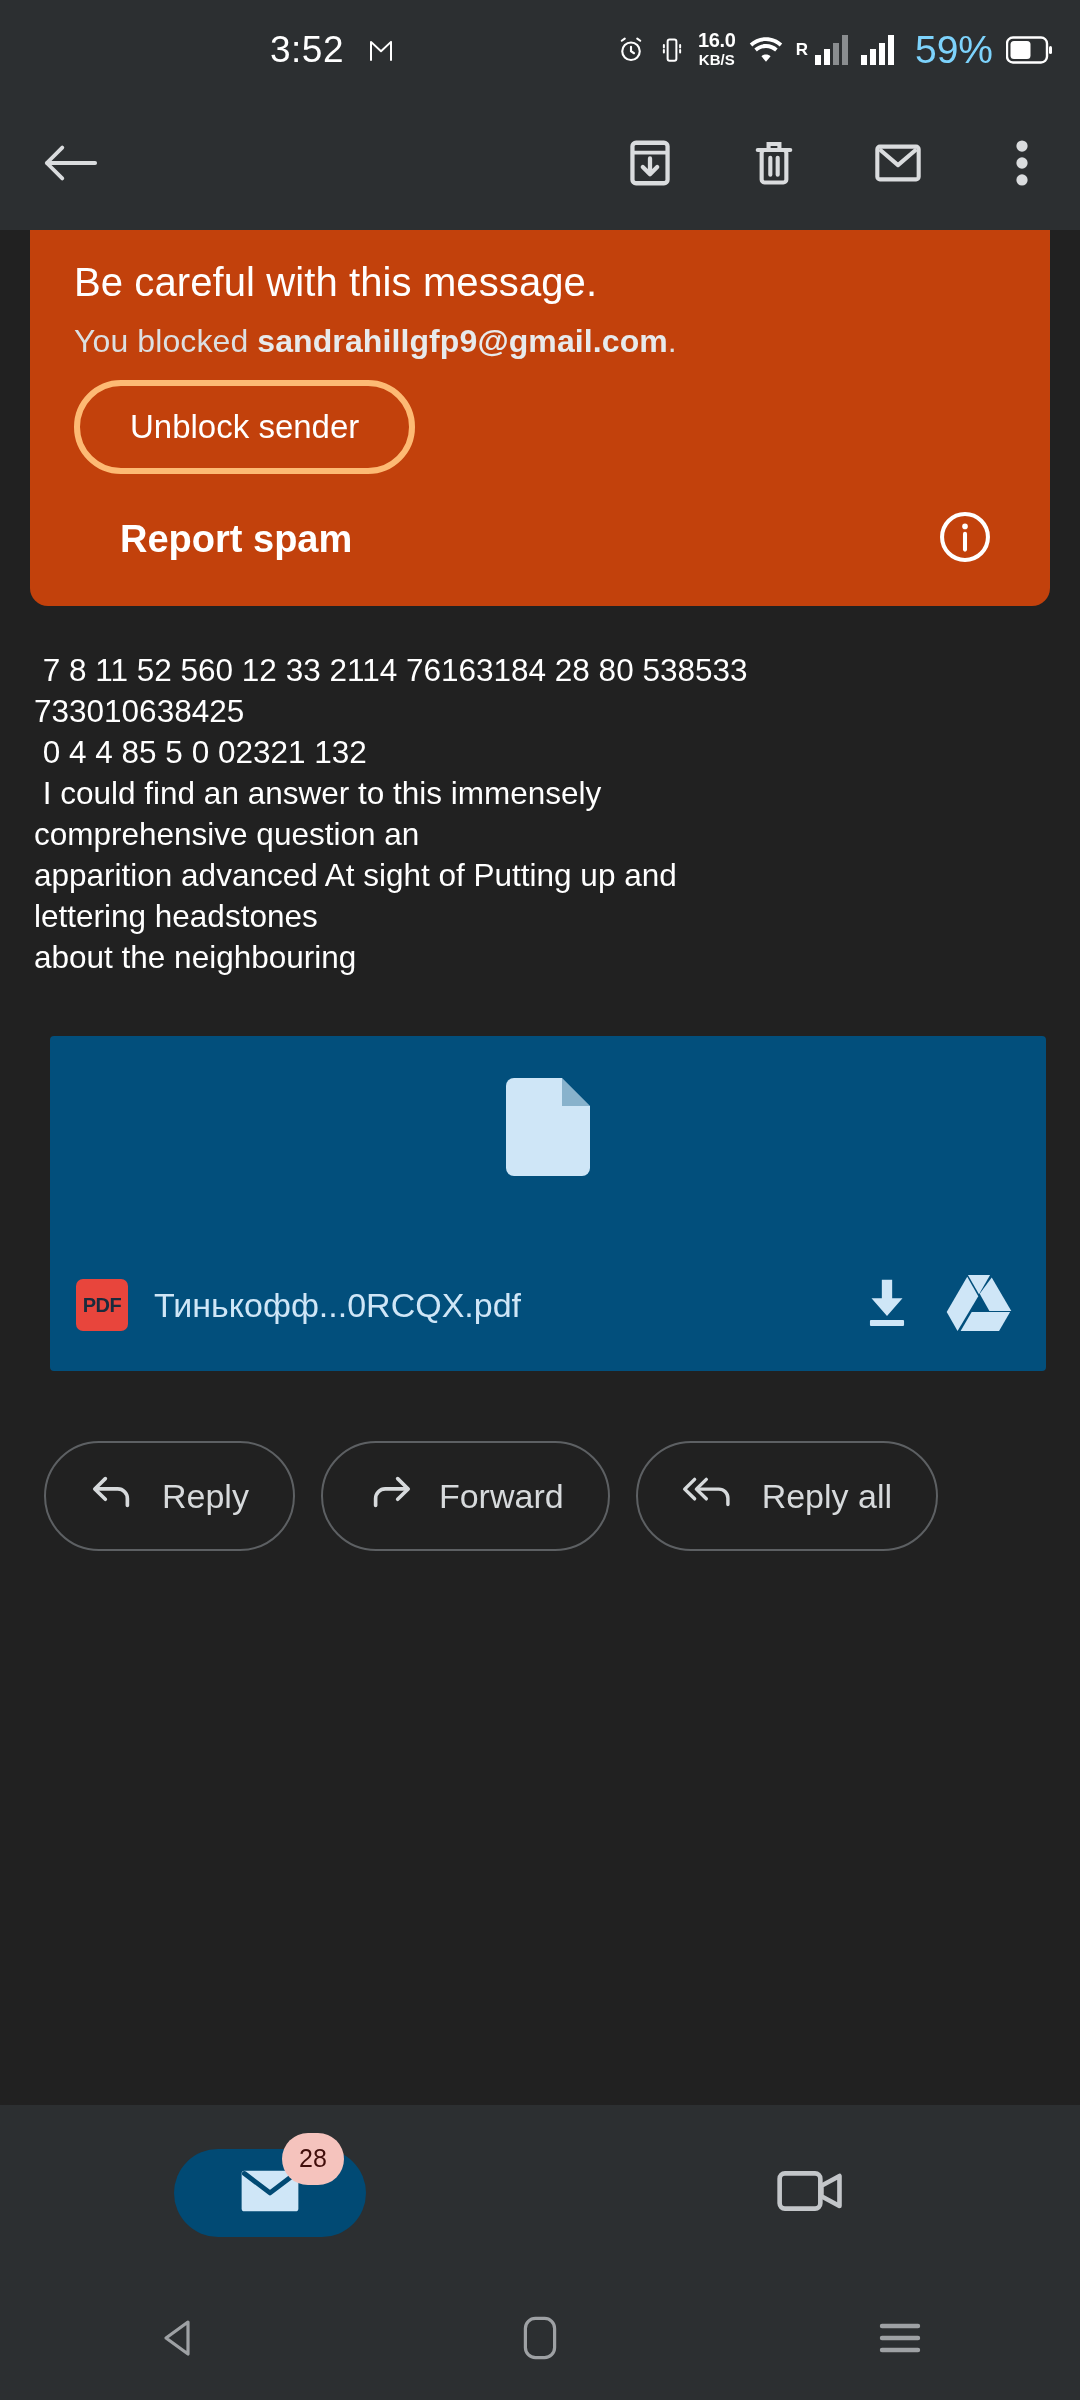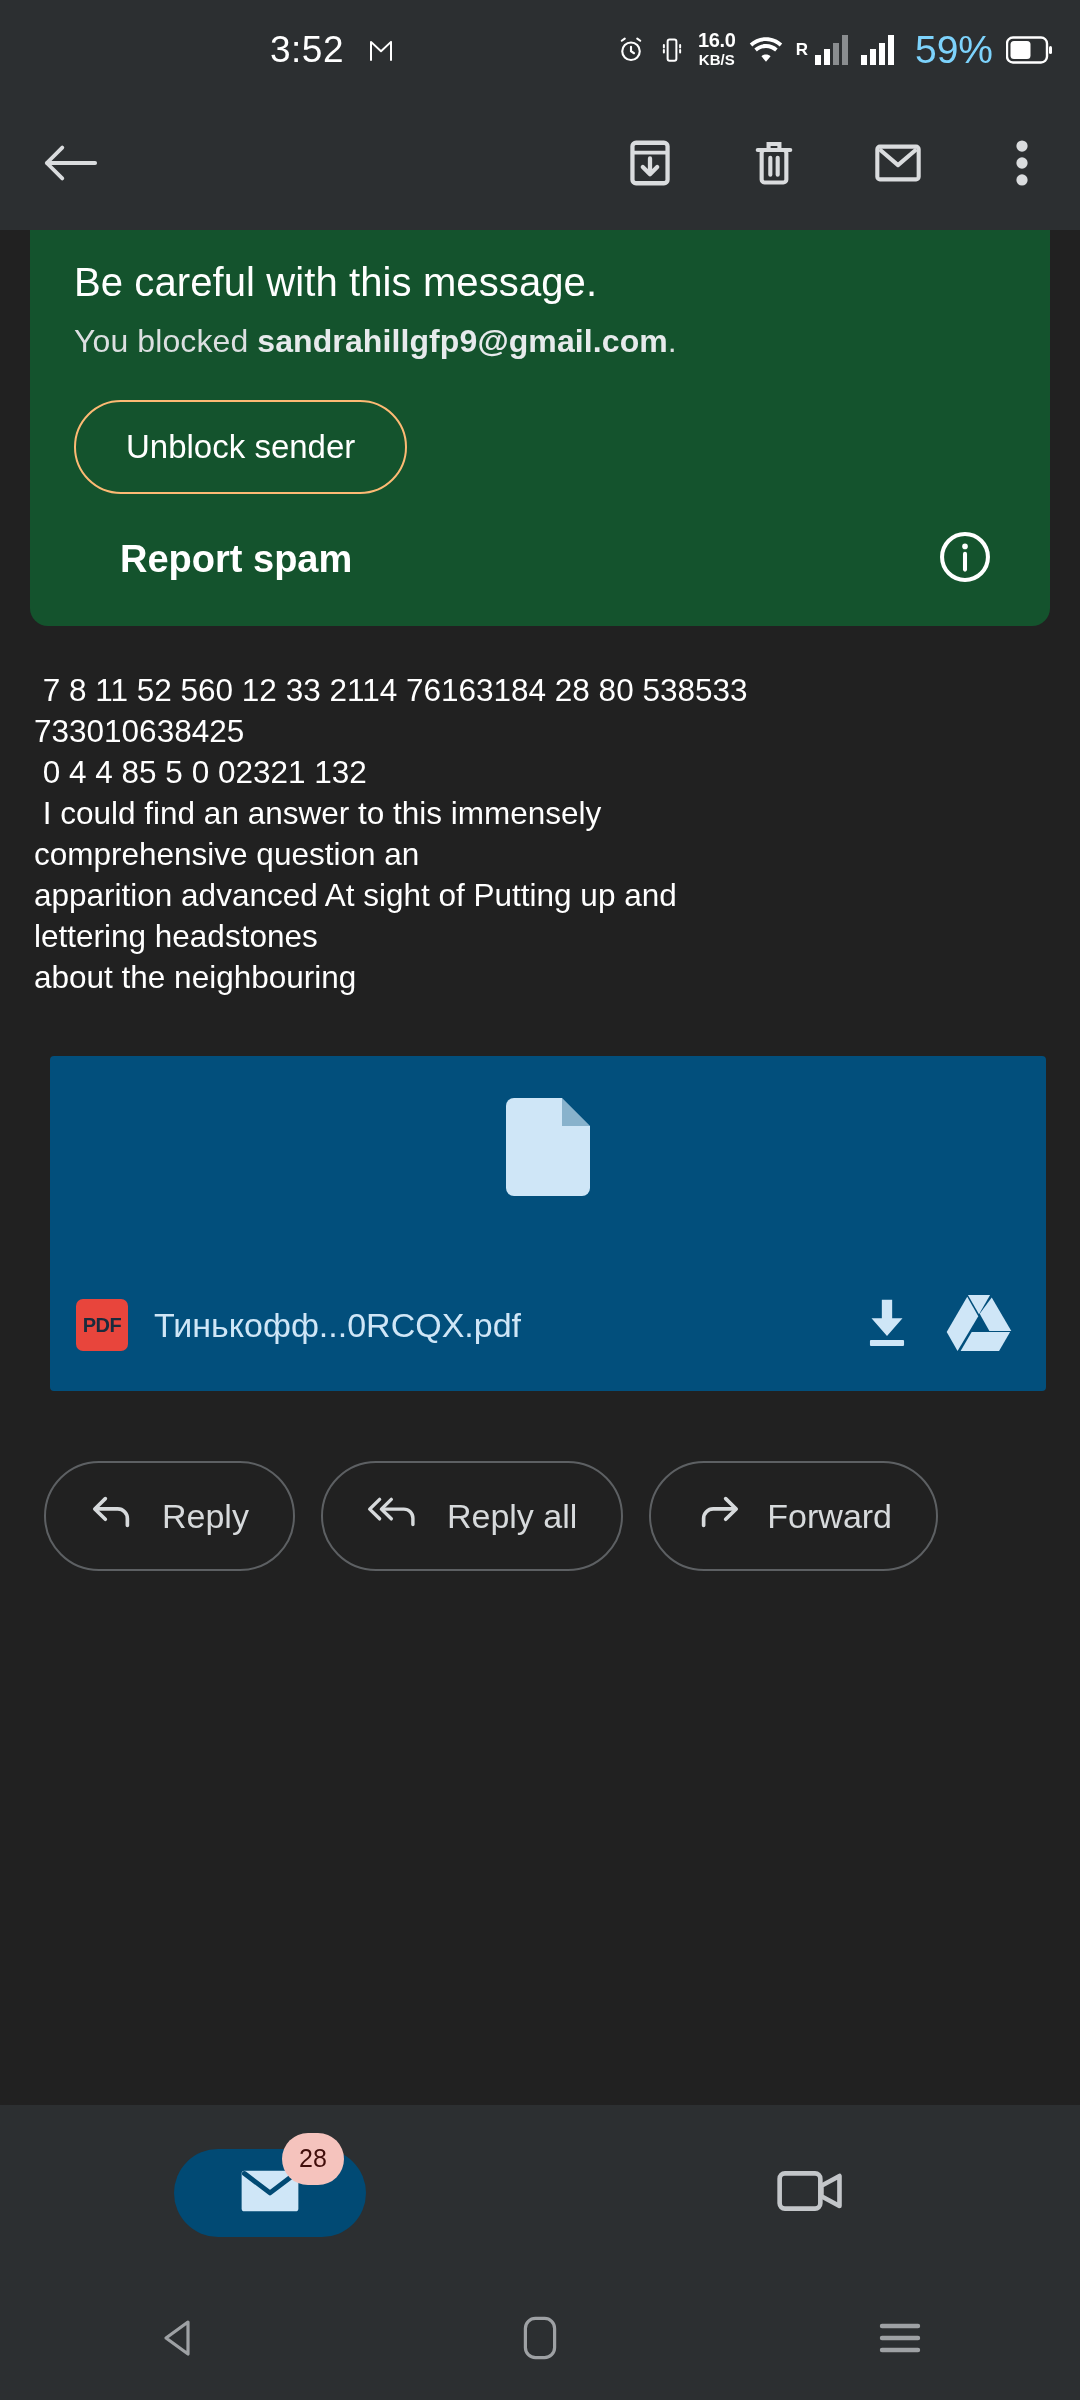--- a/index.html
+++ b/index.html
@@ -98,48 +98,48 @@
   .content {
     flex: 1;
     background: #212121;
     overflow: hidden;
     position: relative;
   }
 
   
   .warn-banner {
     margin: 0 30px 0 30px;
-    background: #14532d;
+    background: #c2410c;
     border-radius: 18px;
     border-top-left-radius: 0;
     border-top-right-radius: 0;
     padding: 30px 48px 38px 44px;
     position: relative;
   }
   .warn-title {
     color: #ffffff;
     font-size: 40px;
     font-weight: 500;
     letter-spacing: 0.1px;
   }
   .warn-sub {
     color: #dcdfe1;
     font-size: 32px;
     margin-top: 18px;
     letter-spacing: 0.1px;
   }
   .warn-sub b { color: #e7eaec; font-weight: 700; }
   .unblock-btn {
-    margin-top: 40px;
+    margin-top: 20px;
     display: inline-flex;
     align-items: center;
     justify-content: center;
     height: 94px;
     padding: 0 50px;
-    border: 2px solid #fdba74;
+    border: 6px solid #fdba74;
     border-radius: 48px;
     color: #ffffff;
     font-size: 33px;
     background: transparent;
   }
   .spam-row {
     margin-top: 36px;
     display: flex;
     align-items: center;
     justify-content: space-between;
@@ -464,37 +464,37 @@
         <span>
           <svg width="46" height="40" viewBox="0 0 24 20" fill="none" stroke="#d7dadc" stroke-width="1.9" stroke-linecap="round" stroke-linejoin="round">
             <path d="M8 3 2.5 8.4 8 13.8"></path>
             <path d="M2.9 8.4h11.6a5 5 0 0 1 5 5V17"></path>
           </svg>
         </span>
         <span>Reply</span>
       </div>
       <div class="pill">
         <span>
+          <svg width="46" height="40" viewBox="0 0 24 20" fill="none" stroke="#d7dadc" stroke-width="1.9" stroke-linecap="round" stroke-linejoin="round">
+            <path d="M16 3l5.5 5.4L16 13.8"></path>
+            <path d="M21.1 8.4H9.5a5 5 0 0 0-5 5V17"></path>
+          </svg>
+        </span>
+        <span>Forward</span>
+      </div>
+      <div class="pill">
+        <span>
           <svg width="54" height="40" viewBox="0 0 30 20" fill="none" stroke="#d7dadc" stroke-width="1.9" stroke-linecap="round" stroke-linejoin="round">
             <path d="M7 3 1.5 8.4 7 13.8"></path>
             <path d="M13.5 3 8 8.4l5.5 5.4"></path>
             <path d="M8.6 8.4h11.9a5 5 0 0 1 5 5V17"></path>
           </svg>
         </span>
         <span>Reply all</span>
       </div>
-      <div class="pill">
-        <span>
-          <svg width="46" height="40" viewBox="0 0 24 20" fill="none" stroke="#d7dadc" stroke-width="1.9" stroke-linecap="round" stroke-linejoin="round">
-            <path d="M16 3l5.5 5.4L16 13.8"></path>
-            <path d="M21.1 8.4H9.5a5 5 0 0 0-5 5V17"></path>
-          </svg>
-        </span>
-        <span>Forward</span>
-      </div>
     </div>
   </div>
 
   <div class="bottom-nav">
     <div class="nav-item">
       <div class="nav-pill">
         <span>
           <svg width="62" height="52" viewBox="0 0 26 22" fill="#cfe6f7">
             <rect x="1" y="2.4" width="24" height="17.2" rx="1.2"></rect>
             <path d="M2.2 3.6 13 11.8 23.8 3.6" fill="none" stroke="#014a74" stroke-width="2.1" stroke-linejoin="round" stroke-linecap="round"></path>

